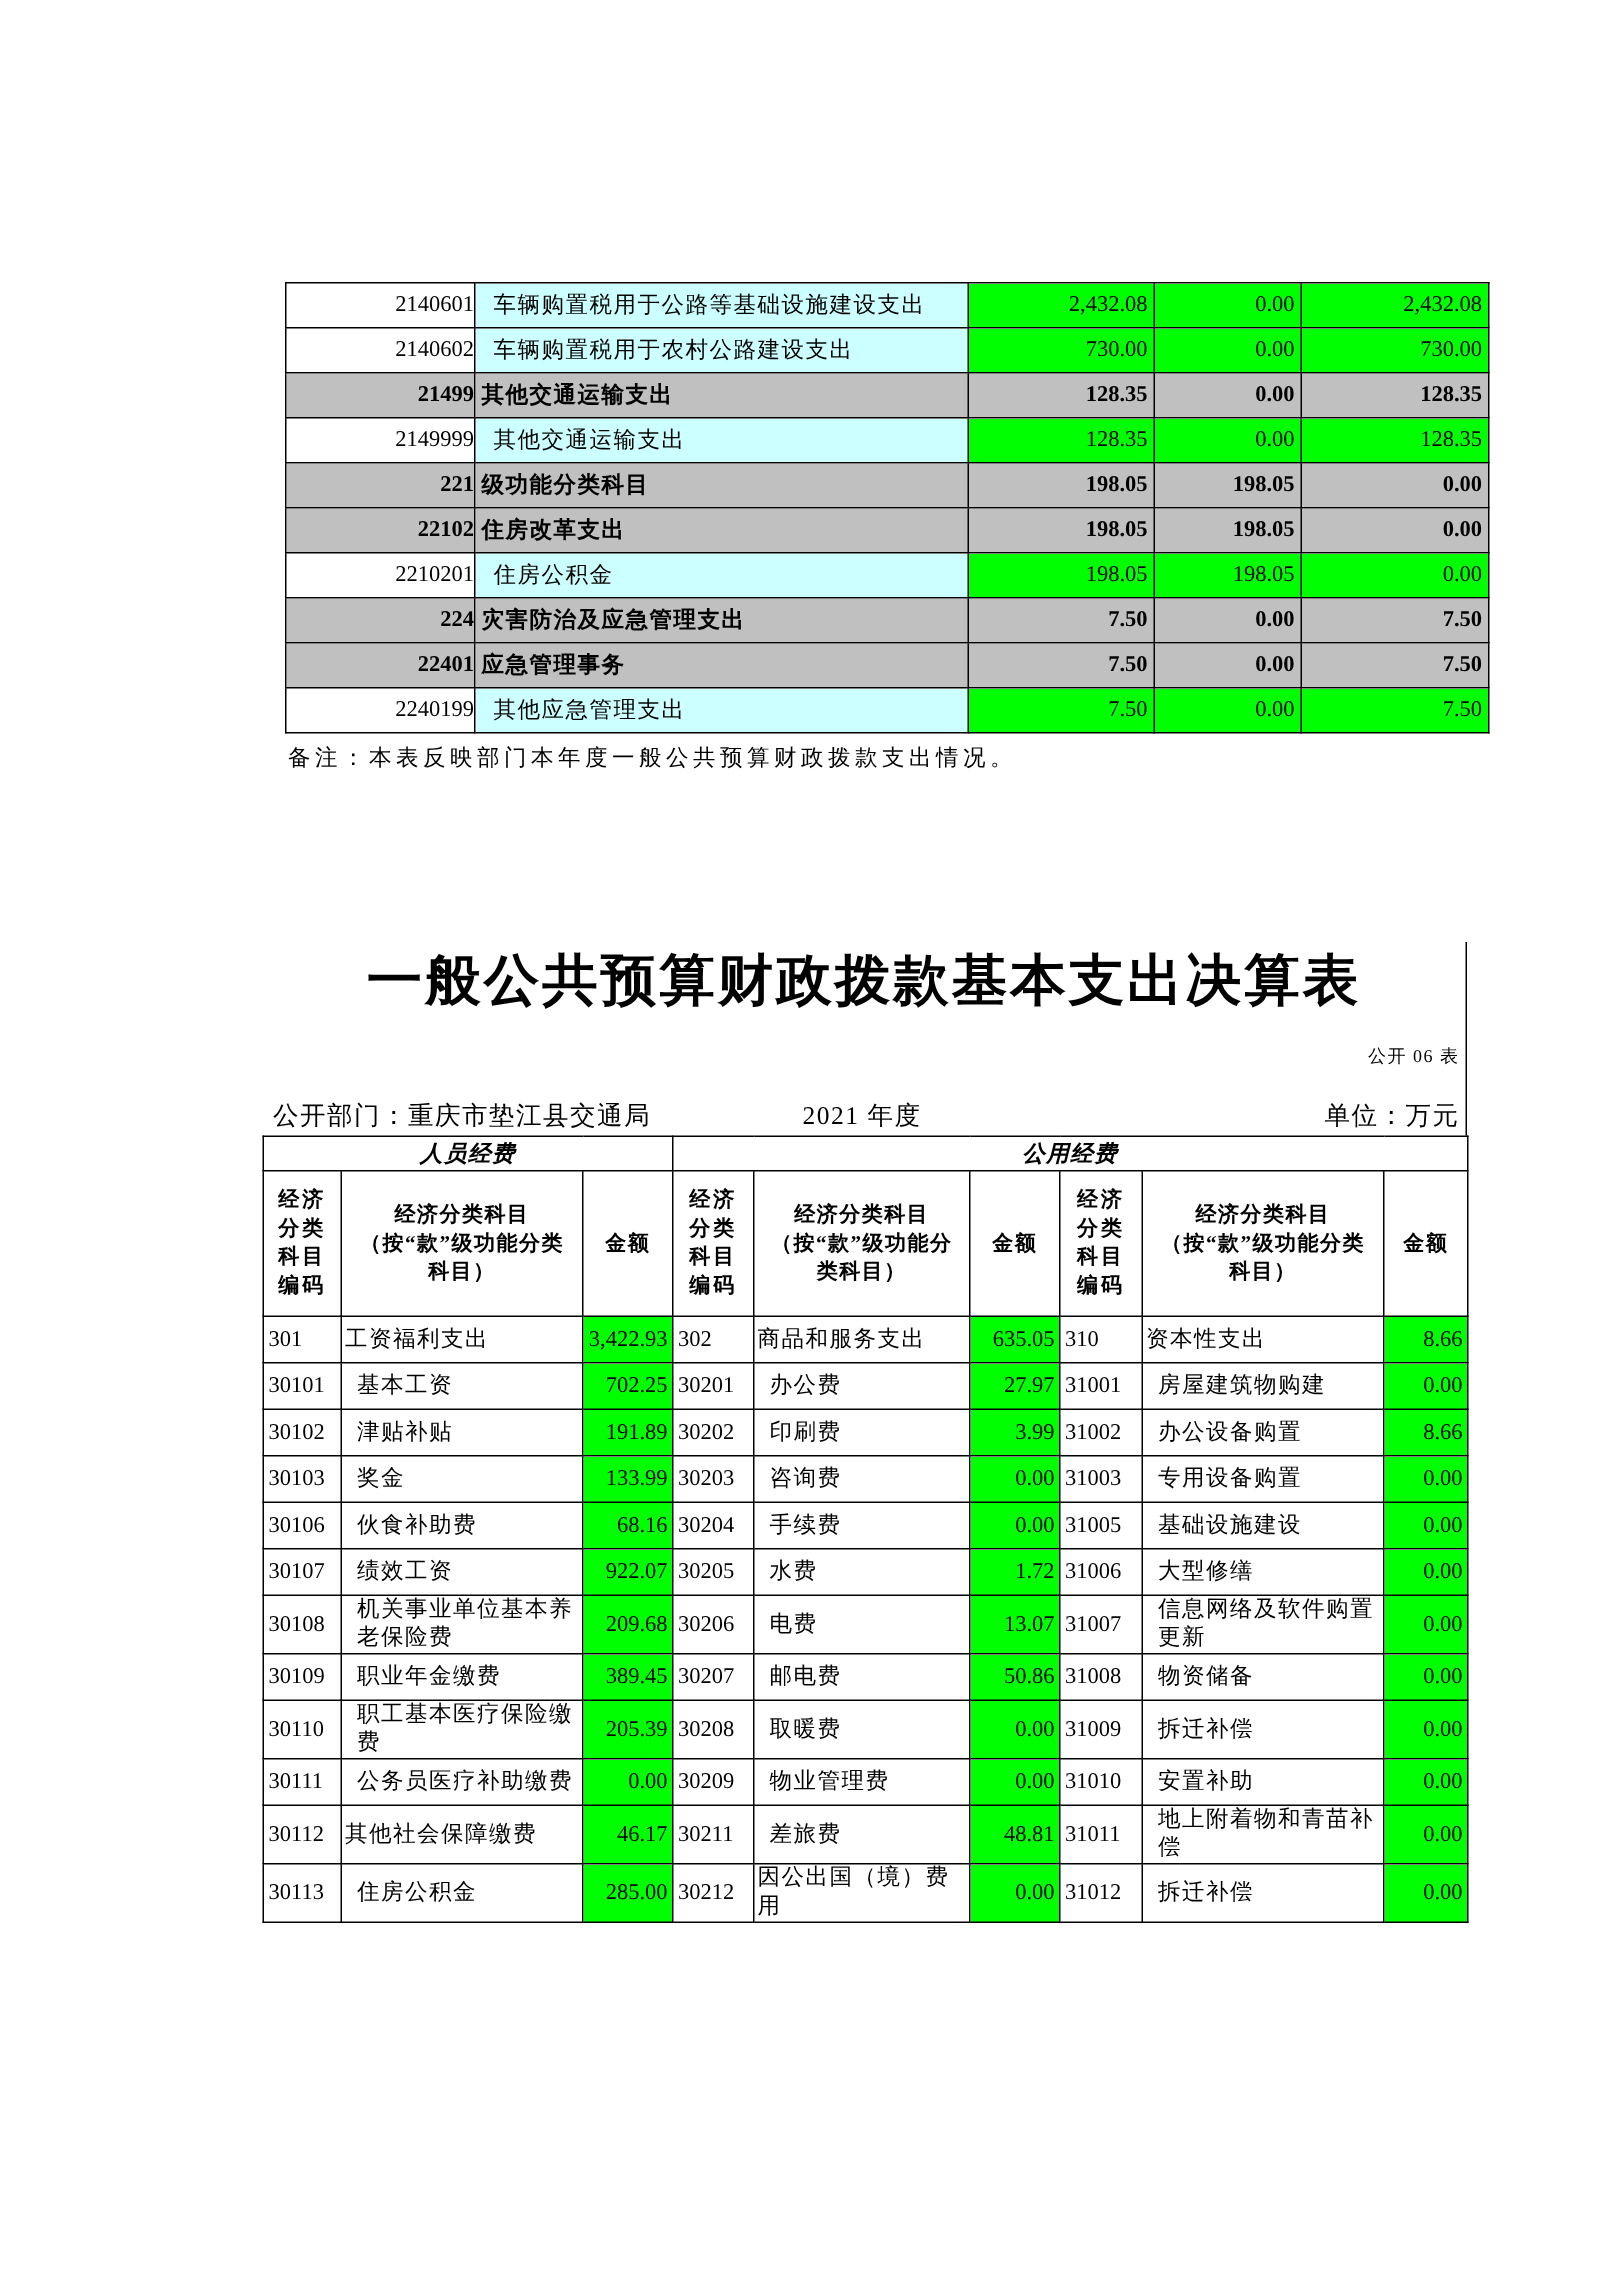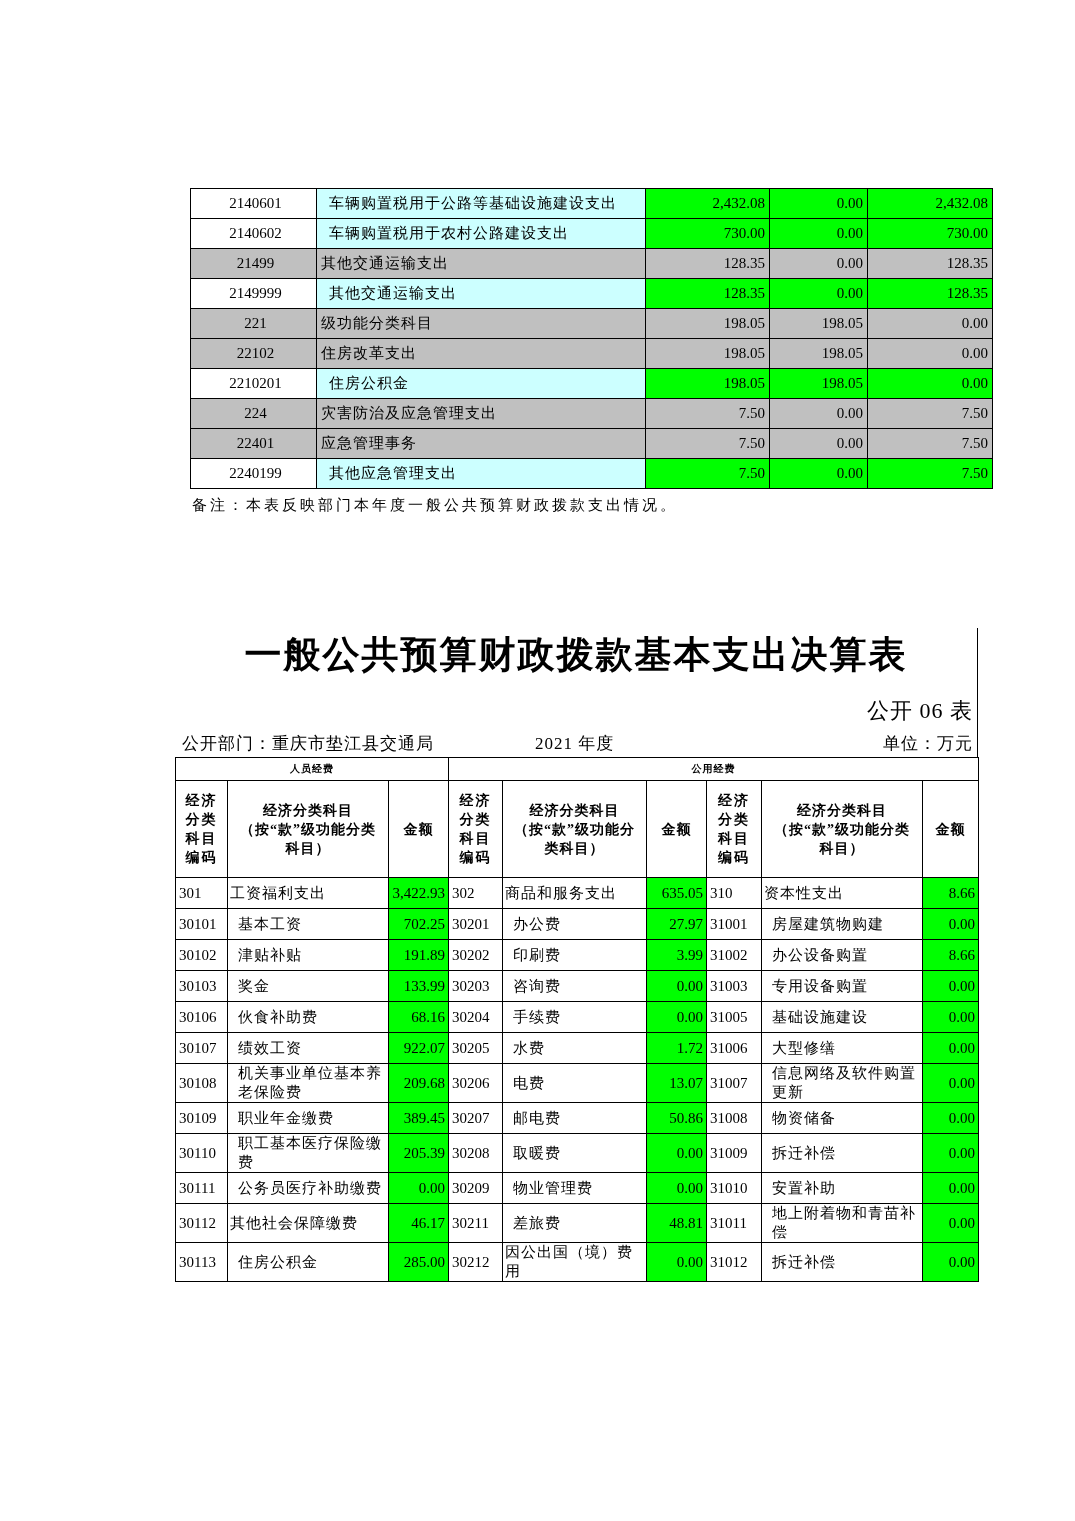--- a/index.html
+++ b/index.html
@@ -4,46 +4,46 @@
 <style>
   html,body{margin:0;padding:0;background:#fff;}
   .page{position:relative;width:1075px;height:1521px;background:#fff;overflow:hidden;
         font-family:"Liberation Serif","DejaVu Serif",serif;color:#000;}
 
   
   .top-table{position:absolute;left:190px;top:188px;width:802px;
              border-collapse:collapse;table-layout:fixed;}
   .top-table td{border:1px solid #000;height:29px;font-size:15px;overflow:hidden;
                 vertical-align:middle;padding:0;}
-  .top-table td.code{padding-left:4px;text-align:center;background:#fff;}
+  .top-table td.code{padding-left:4px;text-align:right;background:#fff;}
   .top-table td.name{padding-left:4px;text-align:left;letter-spacing:1px;background:#ccffff;}
   .top-table td.val{padding-right:4px;text-align:right;background:#00ff00;}
-  .top-table tr.summary td{background:#c0c0c0;font-weight:normal;}
+  .top-table tr.summary td{background:#c0c0c0;font-weight:bold;}
   .top-table td.indent{padding-left:12px;}
 
   .note{position:absolute;left:192px;top:496px;font-size:15px;letter-spacing:3px;}
 
   
   .title-block{position:absolute;left:175px;top:628px;width:803px;height:129px;
                border-right:1px solid #000;box-sizing:border-box;}
   .doc-title{margin-top:4px;text-align:center;font-size:37px;font-weight:bold;
              letter-spacing:2px;line-height:46px;}
-  .table-no{position:absolute;right:4px;top:68px;font-size:22px;letter-spacing:1px;}
+  .table-no{position:absolute;right:4px;top:68px;font-size:12px;letter-spacing:1px;}
   .info-line{position:absolute;left:0;right:0;bottom:3px;height:22px;font-size:17px;}
   .info-line .dept{position:absolute;left:7px;letter-spacing:1px;}
   .info-line .year{position:absolute;left:360px;letter-spacing:1px;}
   .info-line .unit{position:absolute;right:4px;letter-spacing:1px;}
 
   
   .basic-table{position:absolute;left:175px;top:757px;width:803px;
                border-collapse:collapse;table-layout:fixed;}
   .basic-table th,.basic-table td{border:1px solid #000;overflow:hidden;padding:0;
                vertical-align:middle;}
   .basic-table thead th{font-weight:bold;text-align:center;}
-  .basic-table tr.group-row th{height:22px;font-size:10px;letter-spacing:1px;}
+  .basic-table tr.group-row th{height:22px;font-size:15px;letter-spacing:1px;font-style:italic;}
   .basic-table tr.colhead-row th{height:96px;font-size:14px;line-height:19px;}
   .basic-table th.h-code{letter-spacing:2px;padding:0 4px;}
   .basic-table th.h-subject{letter-spacing:1px;padding:0 10px;font-family:Liberation Serif, serif;}
   .basic-table th.h-amount{letter-spacing:1px;margin-top:41px;}
   .basic-table tbody td{height:30px;font-size:15px;line-height:19px;}
   .basic-table tbody td.bcode{padding-left:3px;text-align:left;background:#fff;}
   .basic-table tbody td.bname{padding-left:2px;text-align:left;letter-spacing:1px;background:#fff;}
   .basic-table tbody td.bname.indent{padding-left:10px;}
   .basic-table tbody td.bamt{padding-right:3px;text-align:right;background:#00ff00;}
 </style>

